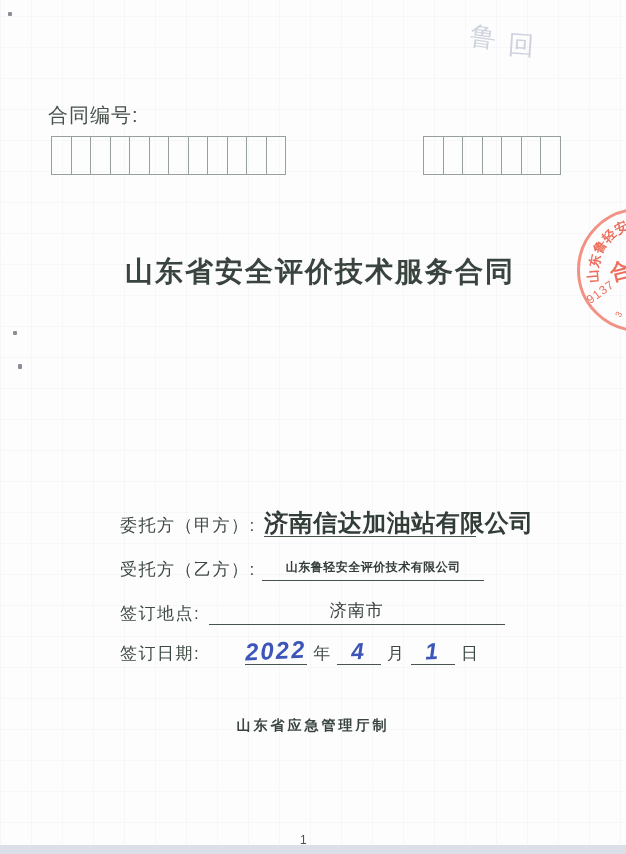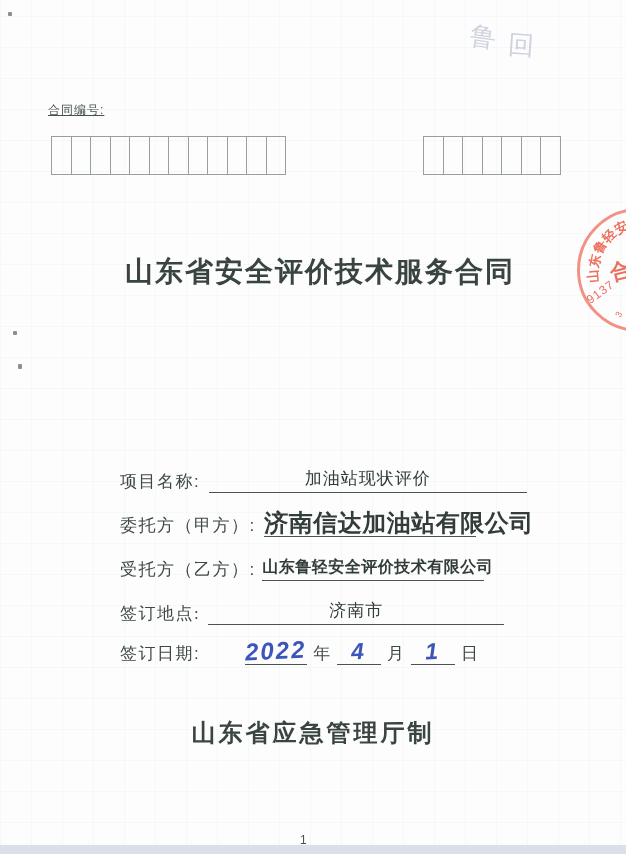--- a/index.html
+++ b/index.html
@@ -9,21 +9,21 @@
     margin:0 auto;
     background-color:#fdfdfe;
     background-image:
       repeating-linear-gradient(0deg, rgba(190,198,214,0.10) 0 1px, transparent 1px 31px),
       repeating-linear-gradient(90deg, rgba(190,198,214,0.10) 0 1px, transparent 1px 31px);
     overflow:hidden;
     font-family:"Liberation Sans","DejaVu Sans",sans-serif;
     color:#3a453f;
   }
   
-  .grid-label{position:absolute;font-size:12px;letter-spacing:1px;color:#46514a;text-decoration:underline;}
+  .grid-label{position:absolute;font-size:20px;letter-spacing:1px;color:#46514a;}
   .box-grid{position:absolute;display:flex;}
   .box-grid .cell{
     width:18.5px;height:37px;border:1px solid #97a19a;margin-right:-1px;background:transparent;
   }
   
   .doc-title{
     position:absolute;top:253px;left:7px;width:626px;text-align:center;
     font-size:28px;font-weight:bold;letter-spacing:2px;color:#39443e;
   }
   
@@ -42,21 +42,21 @@
   }
   .bold-val{font-weight:bold;letter-spacing:0.5px;}
   .ink{color:#3d55b8;font-style:italic;font-weight:bold;letter-spacing:2px;
        display:inline-block;transform:rotate(-3deg);}
   .ink-year{font-size:24px;}
   .ink-md{font-size:23px;}
   .suffix{display:inline-block;font-size:17px;letter-spacing:0;color:#3e4943;vertical-align:bottom;margin:0 2px;}
   
   .issuer{
     position:absolute;top:717px;left:0;width:626px;text-align:center;
-    font-size:24px;font-weight:bold;letter-spacing:3px;color:#3a453f;
+    font-size:14px;font-weight:bold;letter-spacing:3px;color:#3a453f;
   }
   
   .faint-note{position:absolute;color:rgba(168,175,192,0.55);font-size:26px;}
   .speck{position:absolute;background:#8a8f97;border-radius:1px;}
   .bottom-strip{position:absolute;left:0;bottom:0;width:626px;height:9px;background:#dbdfe8;}
   .bottom-mark{position:absolute;left:300px;top:833px;font-size:12px;color:#4a4f56;}
 </style>
 </head>
 <body>
 
@@ -97,36 +97,32 @@
     <span class="seal-char seal-arc" style="left:7px;top:56px;transform:rotate(-95deg);">山</span>
     <span class="seal-char seal-arc" style="left:9px;top:41px;transform:rotate(-78deg);">东</span>
     <span class="seal-char seal-arc" style="left:14px;top:27px;transform:rotate(-61deg);">鲁</span>
     <span class="seal-char seal-arc" style="left:23px;top:16px;transform:rotate(-44deg);">轻</span>
     <span class="seal-char seal-arc" style="left:35px;top:8px;transform:rotate(-27deg);">安</span>
     <span class="seal-char seal-center" style="left:30px;top:46px;transform:rotate(-14deg);">合</span>
     <span class="seal-char seal-num" style="left:5px;top:74px;transform:rotate(-36deg);">9137</span>
     <span class="seal-char seal-num" style="left:36px;top:98px;transform:rotate(-62deg);font-size:9px;">3</span>
   </div>
 
-  <div class="field-row" style="top:466px;">
-    <span class="field-label">项目名称:</span>
-    <span class="u-line" style="width:318px;margin-left:4px;">加油站现状评价</span>
-  </div>
 
   <div class="field-row" style="top:510px;">
     <span class="field-label">委托方（甲方）:</span>
     <span class="u-line bold-val" style="width:212px;margin-left:4px;font-size:24px;">济南信达加油站有限公司</span>
   </div>
 
   <div class="field-row" style="top:554px;">
     <span class="field-label">受托方（乙方）:</span>
-    <span class="u-line bold-val" style="width:222px;margin-left:2px;font-size:16px;">山东鲁轻安全评价技术有限公司</span>
+    <span class="u-line bold-val" style="width:222px;margin-left:2px;font-size:12px;">山东鲁轻安全评价技术有限公司</span>
   </div>
 
-  <div class="field-row" style="top:598px;font-family:Liberation Serif, serif;">
+  <div class="field-row" style="top:598px;">
     <span class="field-label">签订地点:</span>
     <span class="u-line" style="width:296px;margin-left:4px;">济南市</span>
   </div>
 
   <div class="field-row" style="top:638px;">
     <span class="field-label" style="margin-right:40px;">签订日期:</span>
     <span class="u-line" style="width:62px;"><span class="ink ink-year">2022</span></span>
     <span class="suffix">年</span>
     <span class="u-line" style="width:44px;"><span class="ink ink-md">4</span></span>
     <span class="suffix">月</span>

